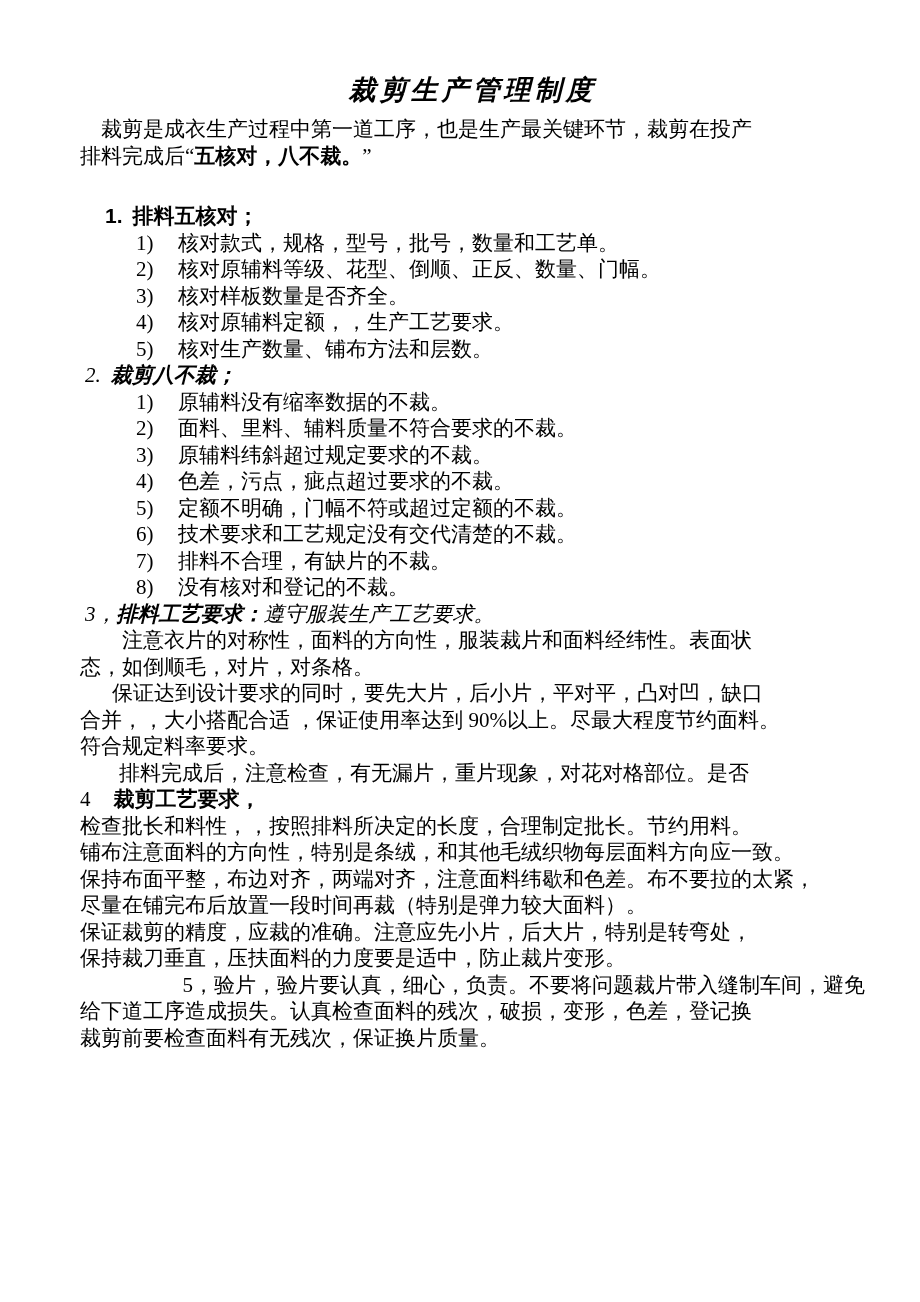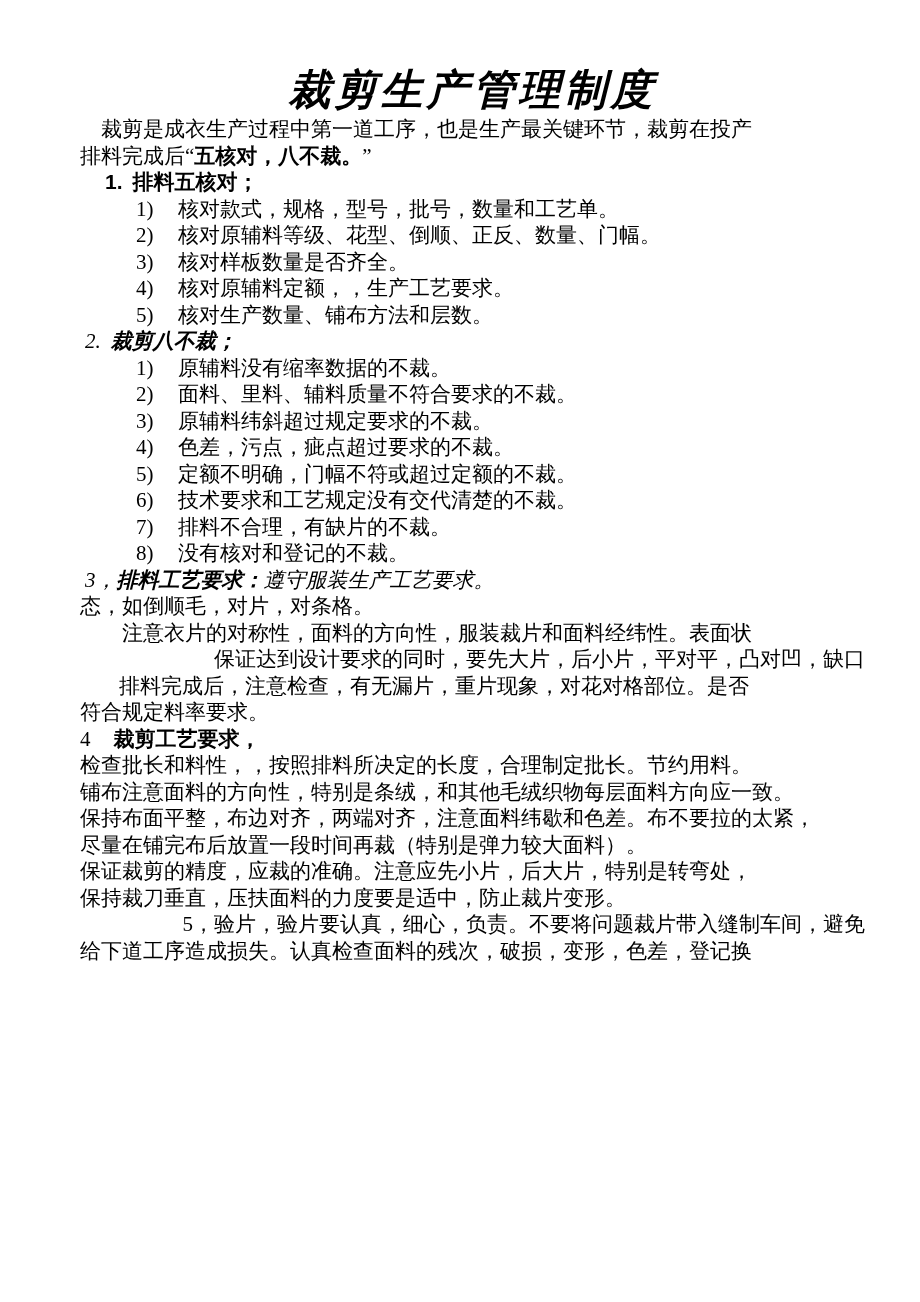--- a/index.html
+++ b/index.html
@@ -12,42 +12,42 @@
     overflow: hidden;
   }
   .doc {
     padding: 70px 55px 0 80px;
     box-sizing: border-box;
     width: 920px;
   }
   .title {
     margin: 0 0 6px 0;
     text-align: center;
-    font-size: 42px;
+    font-size: 27px;
     line-height: 40px;
     font-weight: bold;
     font-style: italic;
     letter-spacing: 4px;
     font-family: "DejaVu Serif", "Liberation Serif", serif;
   }
   .line {
     font-size: 21px;
     line-height: 26.5px;
     white-space: pre;
   }
   .b {
     font-weight: bold;
     font-family: "Liberation Sans", "DejaVu Sans", sans-serif;
   }
   .ind-21 { padding-left: 21px; }
-  .ind-32 { padding-left: 32px; text-align: right; }
+  .ind-32 { padding-left: 32px; }
   .ind-39 { padding-left: 39px; }
   .ind-42 { padding-left: 42px; }
   .ind-5  { padding-left: 5px; text-align: right;  }
-  .sec-head { padding-left: 25px; }
+  .sec-head { padding-left: 25px; margin-top: 34px; }
   .sec-head .sec-num { display: inline-block; margin-right: 10px; }
   .sec-head-2 { padding-left: 5px; font-style: italic; }
   .sec-head-2 .sec-num { display: inline-block; margin-right: 10px; font-weight: normal; font-family: "Liberation Serif", "DejaVu Serif", serif; }
   .sec-head-4 .sec-num { display: inline-block; margin-right: 23px; }
   .list-item {
     display: flex;
     margin-left: 56px;
   }
   .list-item .li-num {
     flex: 0 0 42px;
@@ -83,35 +83,37 @@
     <div class="line list-item"><span class="li-num">3)</span><span class="li-text">原辅料纬斜超过规定要求的不裁。</span></div>
     <div class="line list-item"><span class="li-num">4)</span><span class="li-text">色差，污点，疵点超过要求的不裁。</span></div>
     <div class="line list-item"><span class="li-num">5)</span><span class="li-text">定额不明确，门幅不符或超过定额的不裁。</span></div>
     <div class="line list-item"><span class="li-num">6)</span><span class="li-text">技术要求和工艺规定没有交代清楚的不裁。</span></div>
     <div class="line list-item"><span class="li-num">7)</span><span class="li-text">排料不合理，有缺片的不裁。</span></div>
     <div class="line list-item"><span class="li-num">8)</span><span class="li-text">没有核对和登记的不裁。</span></div>
   </div>
 
   <div>
     <div class="line sec-head-2"><span>3，</span><span class="b">排料工艺要求：</span><span>遵守服装生产工艺要求。</span></div>
+    <div class="line ind-42">注意衣片的对称性，面料的方向性，服装裁片和面料经纬性。表面状</div>
     <div class="line">态，如倒顺毛，对片，对条格。</div>
-    <div class="line ind-42">注意衣片的对称性，面料的方向性，服装裁片和面料经纬性。表面状</div>
     <div class="line ind-32">保证达到设计要求的同时，要先大片，后小片，平对平，凸对凹，缺口</div>
+    <div class="line">合并，，大小搭配合适 ，保证使用率达到 90%以上。尽最大程度节约面料。</div>
+    <div class="line">符合规定料率要求。</div>
     <div class="line ind-39">排料完成后，注意检查，有无漏片，重片现象，对花对格部位。是否</div>
-    <div class="line">符合规定料率要求。</div>
   </div>
 
   <div>
     <div class="line sec-head-4"><span class="sec-num">4</span><span class="b">裁剪工艺要求，</span></div>
     <div class="line">检查批长和料性，，按照排料所决定的长度，合理制定批长。节约用料。</div>
     <div class="line">铺布注意面料的方向性，特别是条绒，和其他毛绒织物每层面料方向应一致。</div>
     <div class="line">保持布面平整，布边对齐，两端对齐，注意面料纬歇和色差。布不要拉的太紧，</div>
     <div class="line">尽量在铺完布后放置一段时间再裁（特别是弹力较大面料）。</div>
     <div class="line">保证裁剪的精度，应裁的准确。注意应先小片，后大片，特别是转弯处，</div>
     <div class="line">保持裁刀垂直，压扶面料的力度要是适中，防止裁片变形。</div>
   </div>
 
   <div>
     <div class="line ind-5">5，验片，验片要认真，细心，负责。不要将问题裁片带入缝制车间，避免</div>
     <div class="line">给下道工序造成损失。认真检查面料的残次，破损，变形，色差，登记换</div>
+    <div class="line">裁剪前要检查面料有无残次，保证换片质量。</div>
   </div>
 
 </div>
 
 </body></html>

